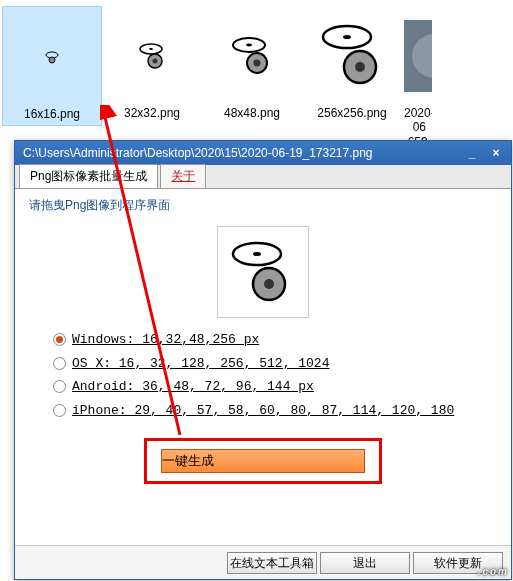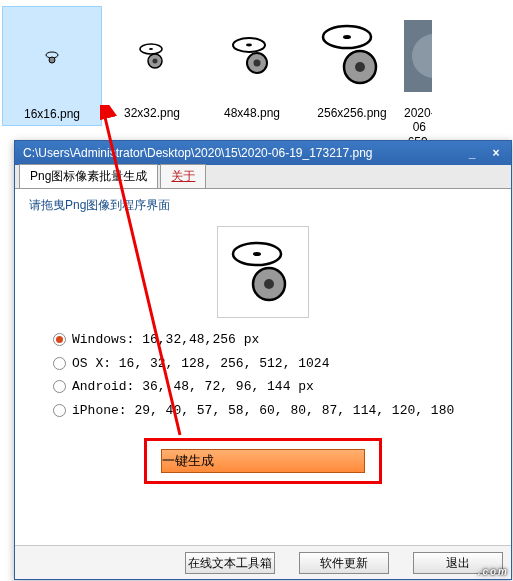--- a/index.html
+++ b/index.html
@@ -132,20 +132,21 @@
     background: #fff;
   }
   .radio-row {
     display: flex;
     align-items: center;
     margin: 4px 0 4px 28px;
     font-family: "Courier New", monospace;
     font-size: 13px;
     color: #000;
     line-height: 1.5;
+    text-decoration: underline;
   }
   .radio {
     width: 13px; height: 13px;
     border: 1px solid #888;
     border-radius: 50%;
     margin-right: 6px;
     display: flex; align-items: center; justify-content: center;
     background: #fff;
   }
   .radio.checked::after {
@@ -171,21 +172,21 @@
   }
   .bottom-bar {
     position: absolute;
     left: 0; right: 0; bottom: 0;
     height: 34px;
     border-top: 1px solid #c8c8c8;
     display: flex;
     justify-content: flex-end;
     align-items: center;
     padding: 0 8px;
-    gap: 24px;
+    gap: 3px;
     background: #f4f4f4;
   }
   .bottom-btn {
     min-width: 90px;
     height: 22px;
     background: linear-gradient(to bottom, #fefefe, #e3e3e3);
     border: 1px solid #8a8a8a;
     text-align: center;
     line-height: 20px;
     font-size: 12px;
@@ -312,22 +313,22 @@
         <span>iPhone: 29, 40, 57, 58, 60, 80, 87, 114, 120, 180</span>
       </div>
 
       <div class="gen-wrap">
         <div class="gen-btn">一键生成</div>
       </div>
     </div>
 
     <div class="bottom-bar">
       <div class="bottom-btn">在线文本工具箱</div>
+      <div class="bottom-btn">退出</div>
       <div class="bottom-btn">软件更新</div>
-      <div class="bottom-btn">退出</div>
     </div>
   </div>
 </div>
 
 <svg class="arrow-svg" width="120" height="340">
   <defs>
     <marker id="ah" markerWidth="12" markerHeight="12" refX="2" refY="4" orient="auto">
       <path d="M0,0 L0,8 L10,4 z" fill="#e00"></path>
     </marker>
   </defs>

